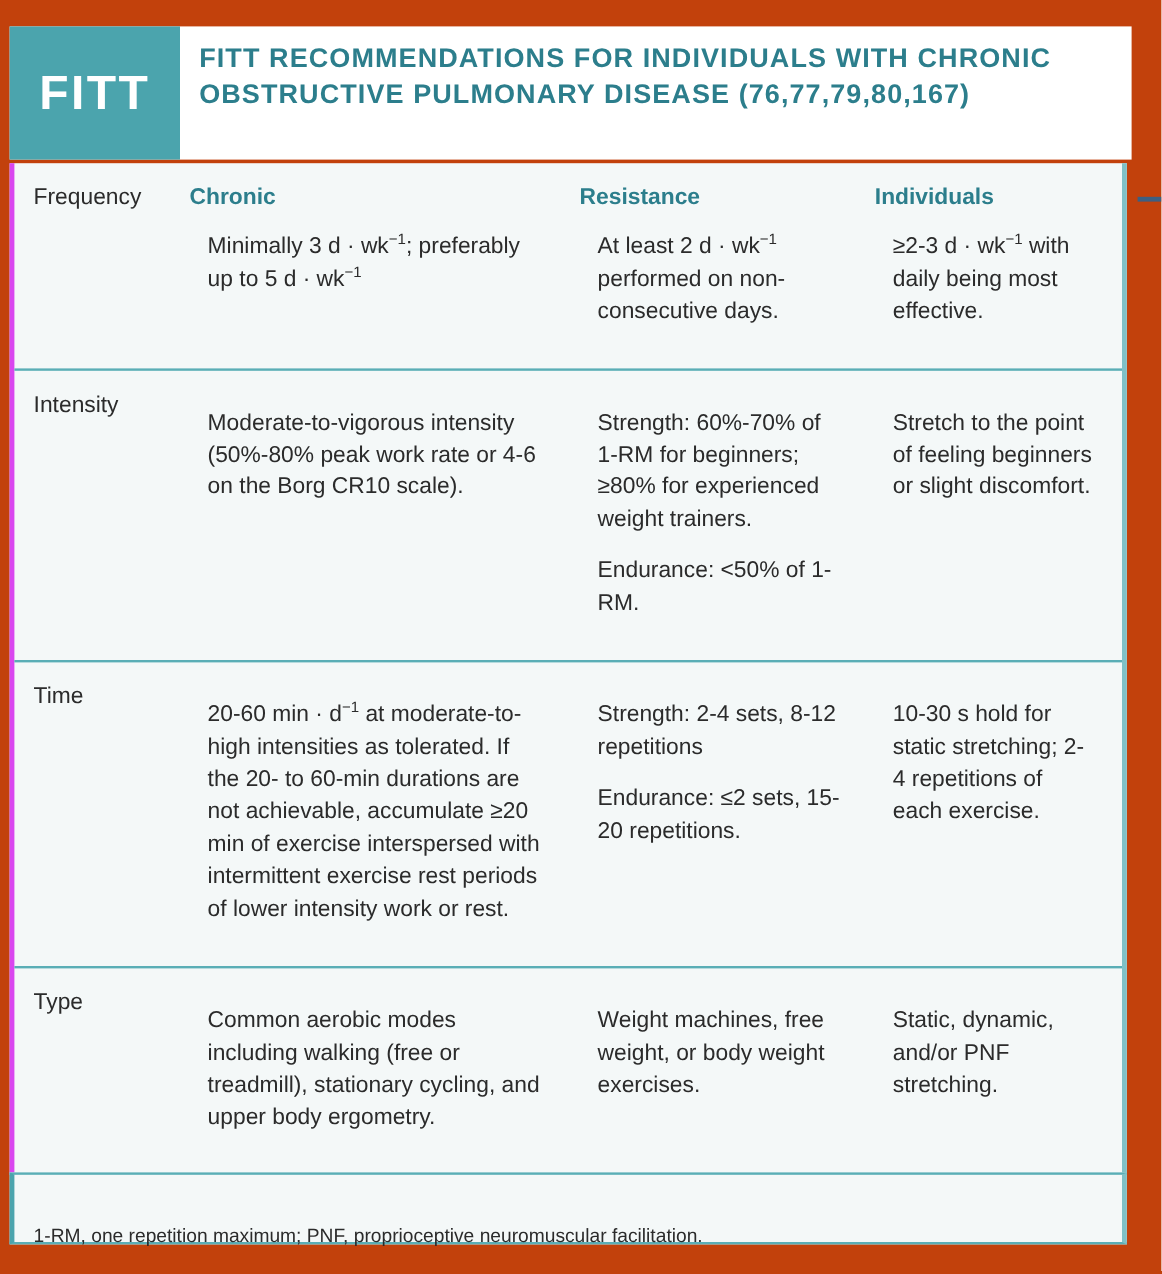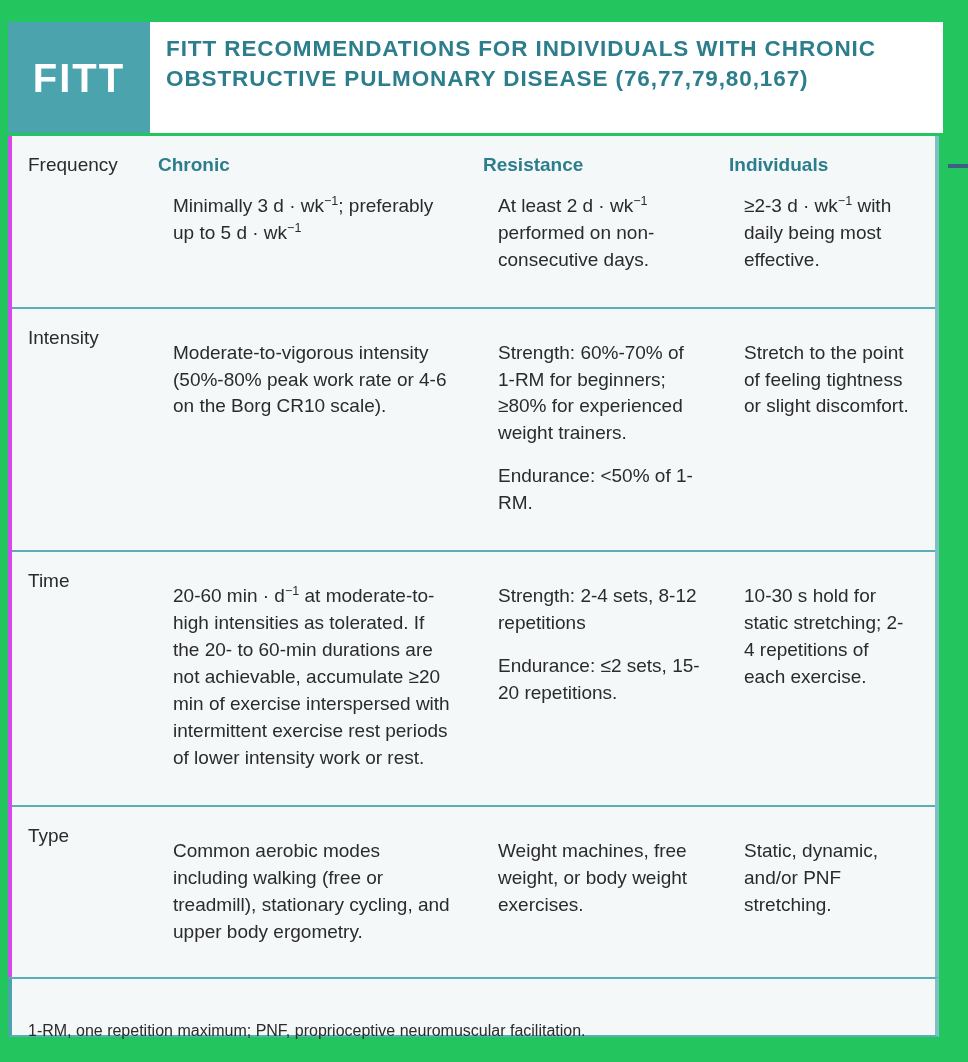--- a/index.html
+++ b/index.html
@@ -12,21 +12,21 @@
     height: 1062px;
     font-family: "Liberation Sans", sans-serif;
     -webkit-font-smoothing: antialiased;
   }
 
   .page {
     position: relative;
     width: 968px;
     height: 1062px;
     overflow: hidden;
-    background: #22c55e;
+    background: #c2410c;
   }
 
   
   .fitt-header {
     position: absolute;
     left: 8px;
     top: 22px;
     width: 935px;
     height: 111px;
     display: flex;
@@ -190,21 +190,21 @@
     <div class="row">
       <div class="cell-label">Intensity</div>
       <div class="cell cell-aerobic">
         <p class="para">Moderate-to-vigorous intensity (50%-80% peak work rate or 4-6 on the Borg CR10 scale).</p>
       </div>
       <div class="cell cell-resistance">
         <p class="para">Strength: 60%-70% of 1-RM for beginners; ≥80% for experienced weight trainers.</p>
         <p class="para">Endurance: &lt;50% of 1-RM.</p>
       </div>
       <div class="cell cell-flexibility">
-        <p class="para">Stretch to the point of feeling tightness or slight discomfort.</p>
+        <p class="para">Stretch to the point of feeling beginners or slight discomfort.</p>
       </div>
     </div>
 
     <div class="row">
       <div class="cell-label">Time</div>
       <div class="cell cell-aerobic">
         <p class="para">20-60 min · d<sup>−1</sup> at moderate-to-high intensities as tolerated. If the 20- to 60-min durations are not achievable, accumulate ≥20 min of exercise interspersed with intermittent exercise rest periods of lower intensity work or rest.</p>
       </div>
       <div class="cell cell-resistance">
         <p class="para">Strength: 2-4 sets, 8-12 repetitions</p>

